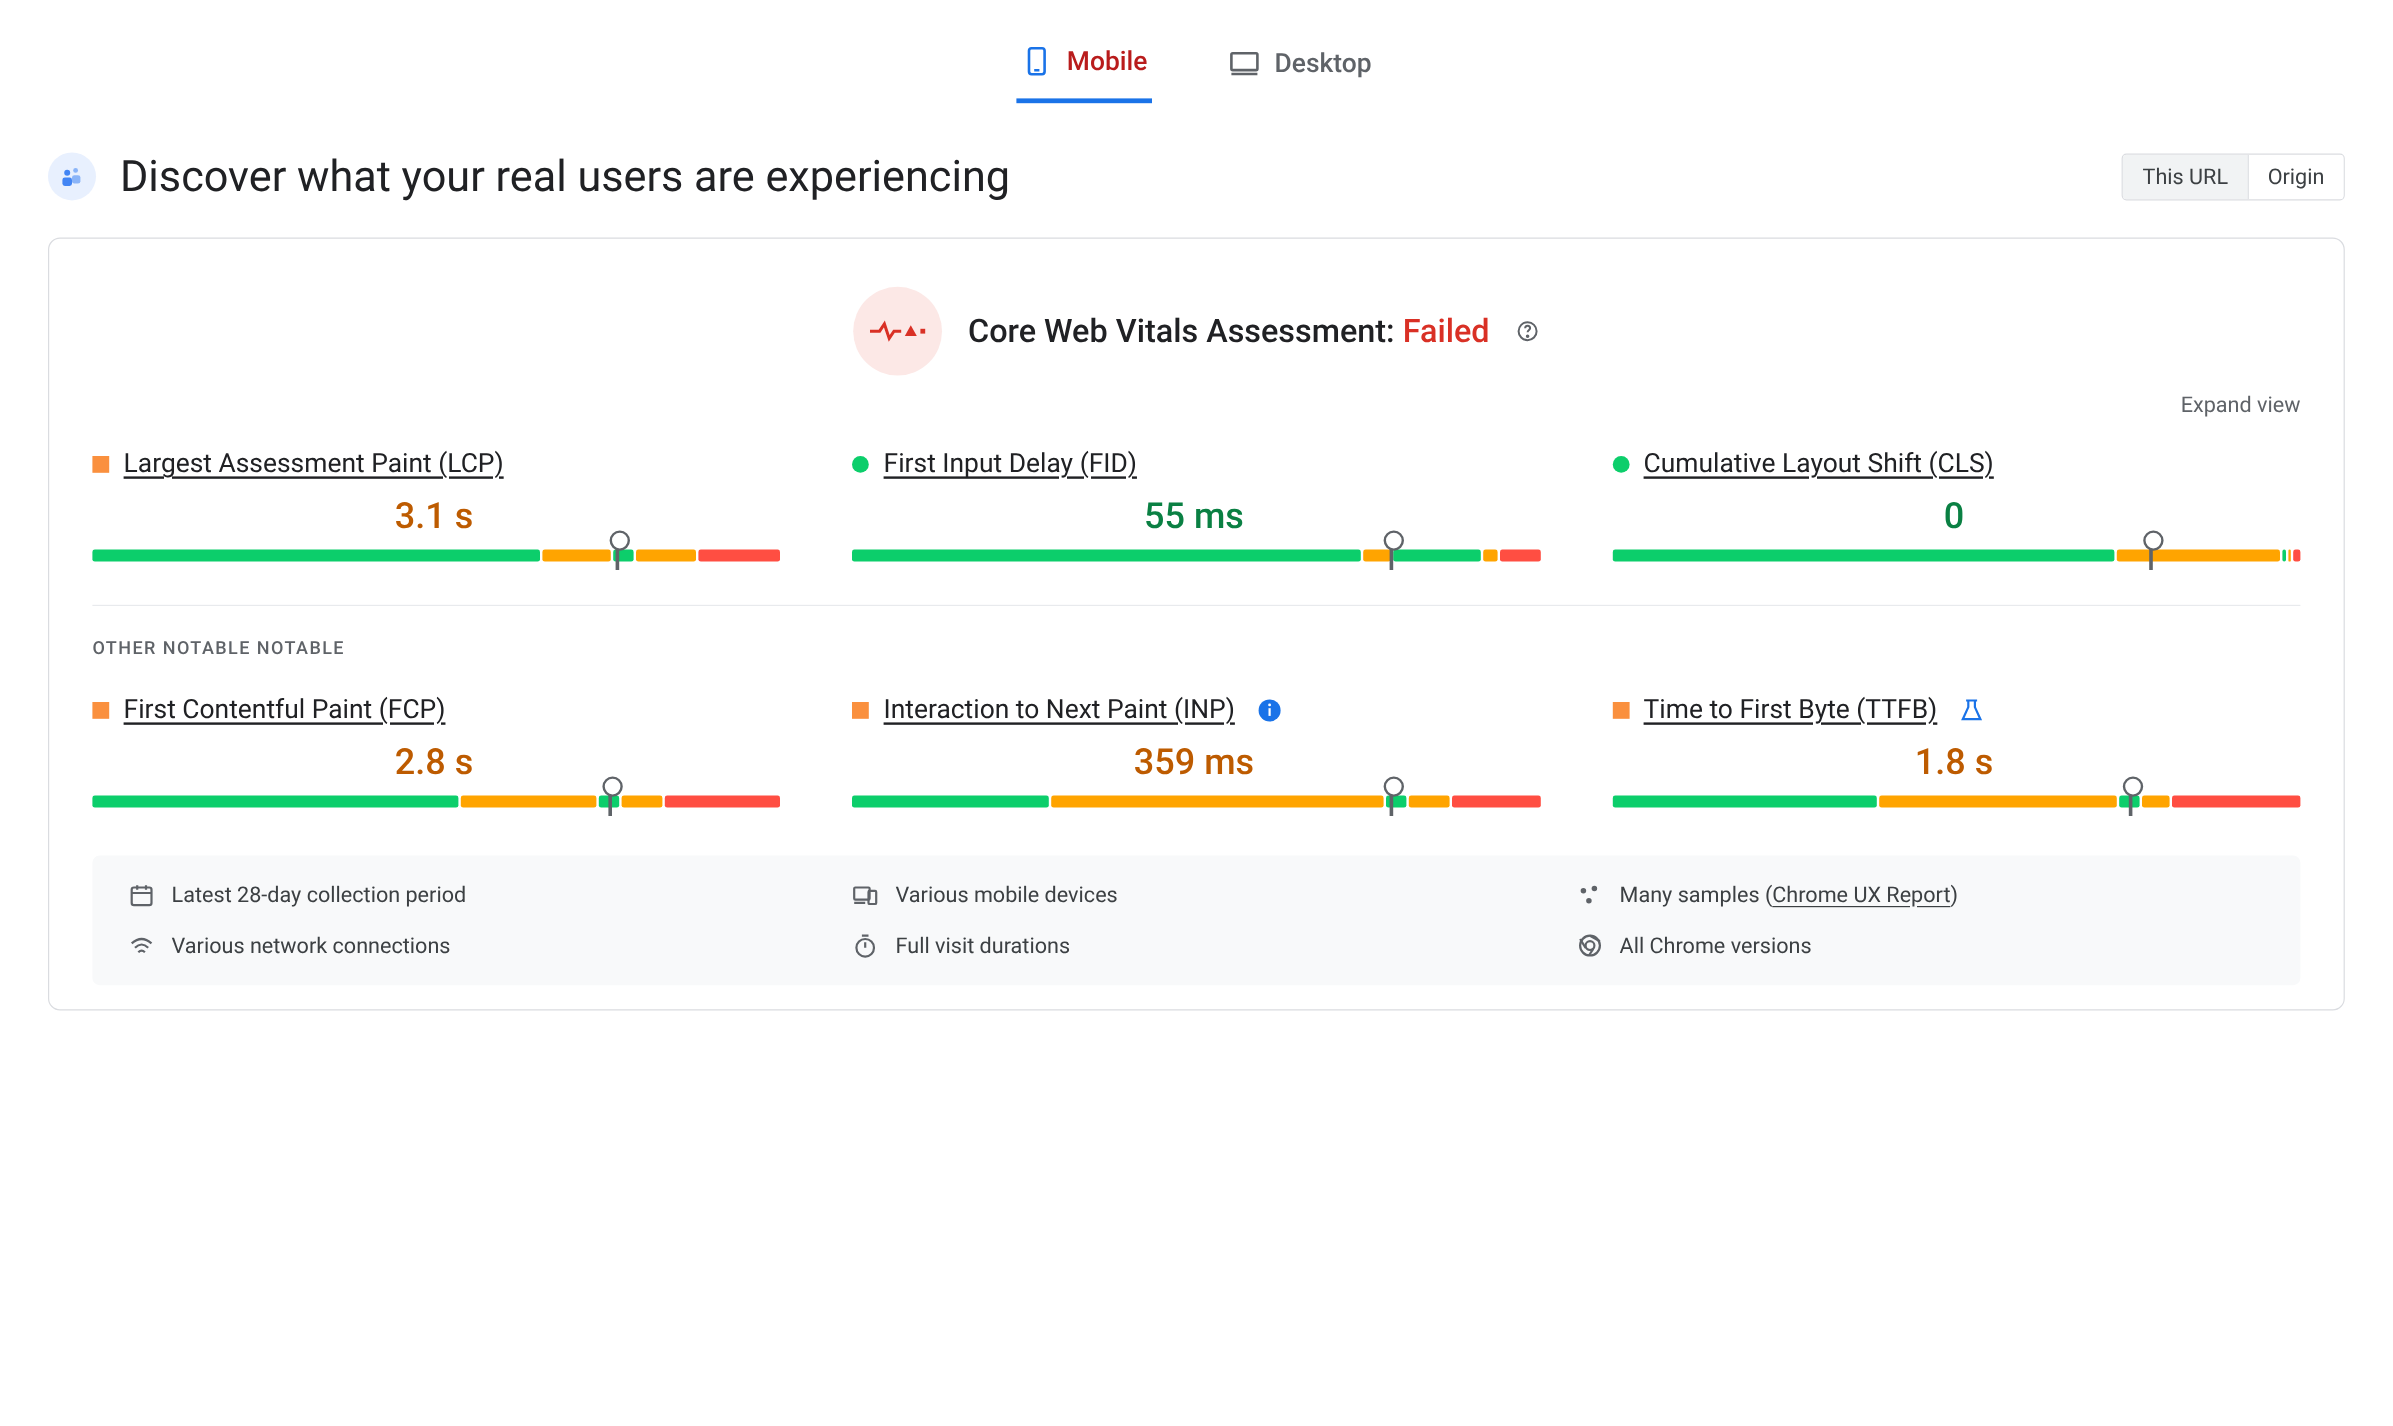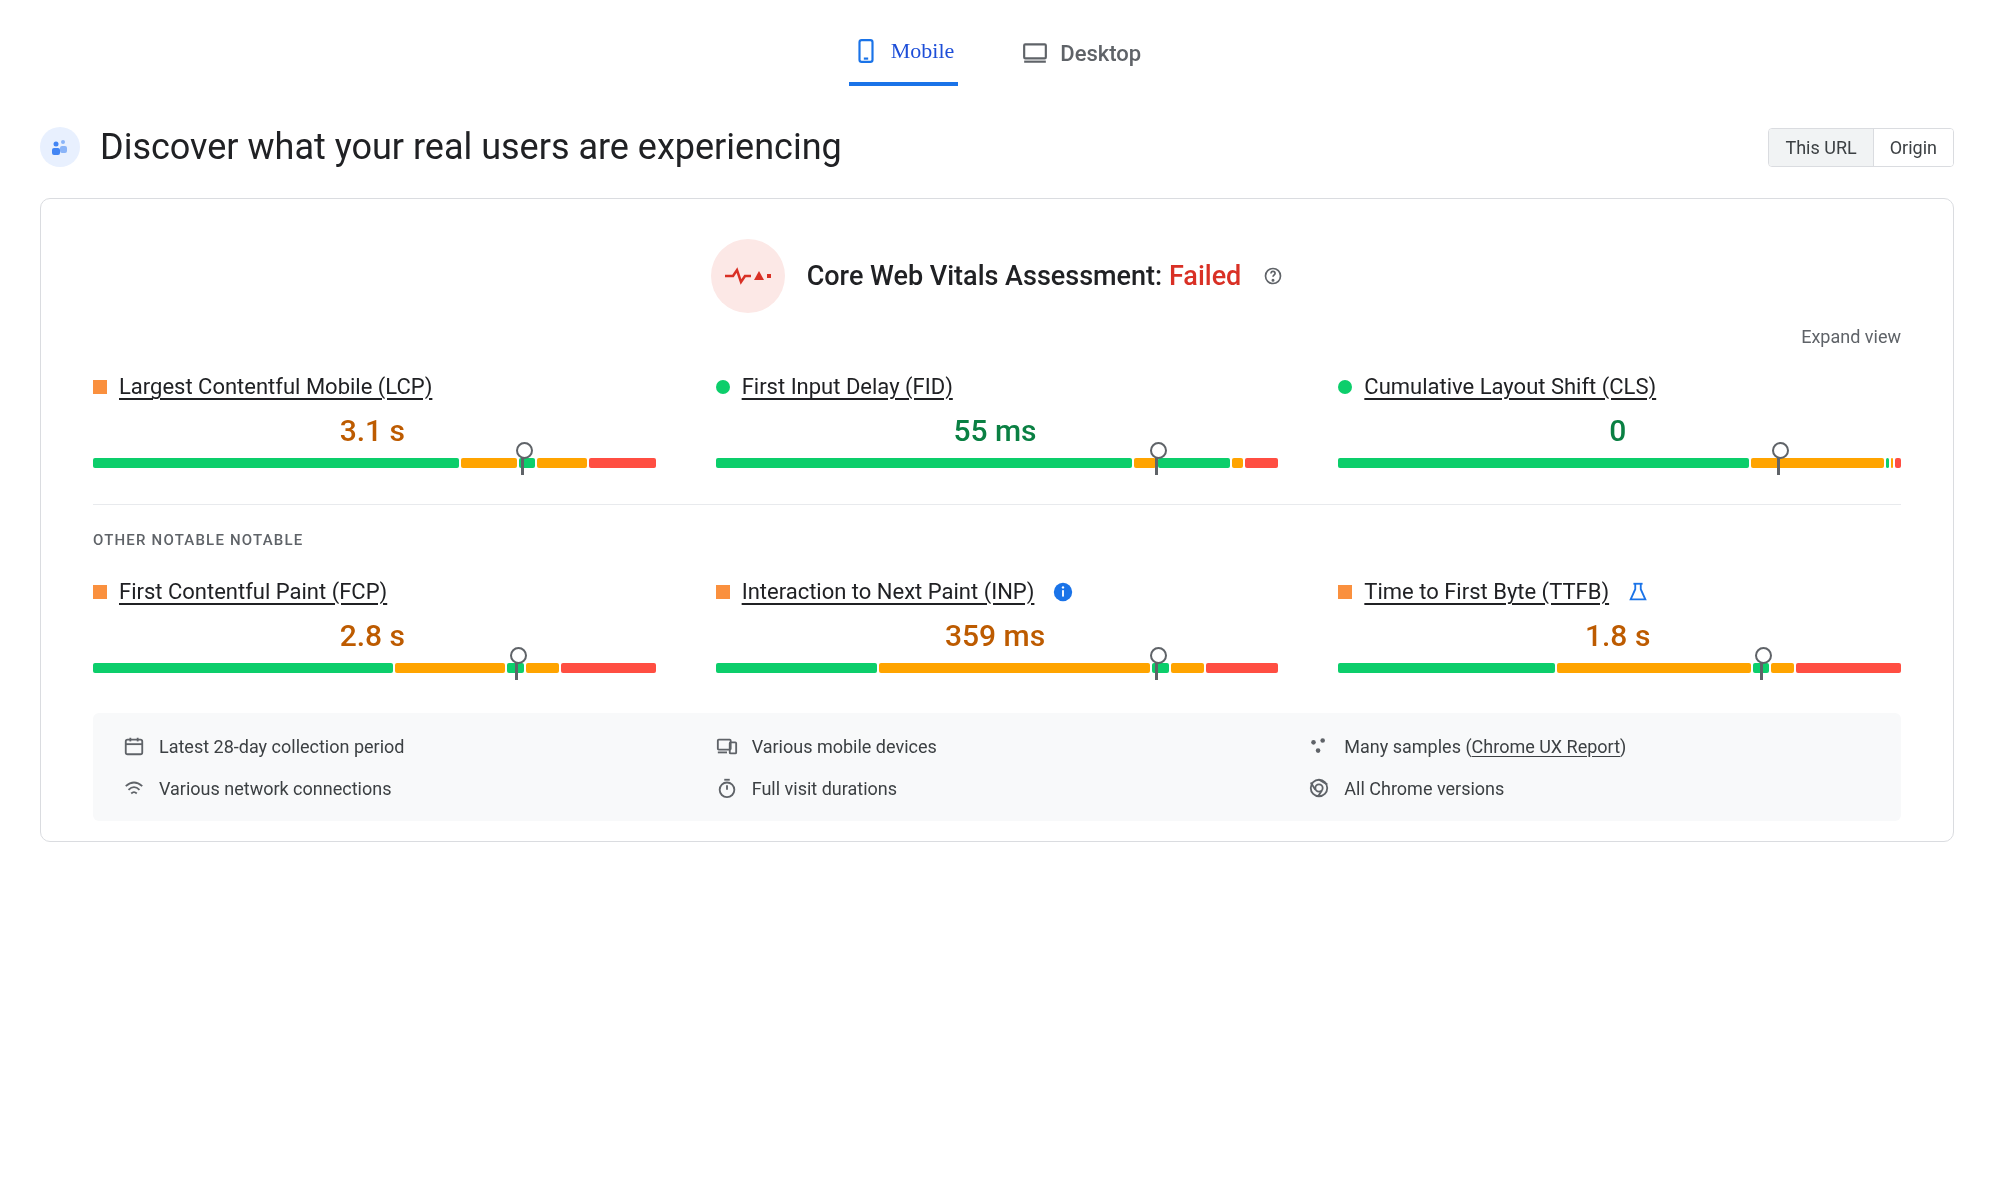--- a/index.html
+++ b/index.html
@@ -20,23 +20,22 @@
   display: flex;
   align-items: center;
   gap: 12px;
   padding: 8px 4px 18px;
   cursor: pointer;
   font-size: 22px;
   font-weight: 500;
   color: #5f6368;
 }
 .tab.active {
-  color: #1d4ed8;
+  color: #b91c1c;
   border-bottom: 4px solid #1a73e8;
-  font-family: Liberation Serif, serif;
 }
 .tab-ico { width: 26px; height: 26px; }
 
 .header-row {
   display: flex;
   align-items: center;
   justify-content: space-between;
   margin-bottom: 30px;
 }
 .header-left { display: flex; align-items: center; gap: 20px; }
@@ -46,21 +45,21 @@
 }
 .header-title { font-size: 36px; font-weight: 400; }
 .seg-toggle { display: flex; border: 1px solid #dadce0; border-radius: 4px; overflow: hidden; }
 .seg-btn {
   padding: 8px 16px; font-size: 18px; background: #fff; cursor: pointer; color: #3c4043;
 }
 .seg-btn.active { background: #f1f3f4; }
 .seg-btn + .seg-btn { border-left: 1px solid #dadce0; }
 
 .card {
-  border: 1px solid #dadce0; border-radius: 10px; padding: 30px 52px 20px;
+  border: 1px solid #dadce0; border-radius: 10px; padding: 30px 36px 20px;
 }
 .assessment {
   display: flex; align-items: center; justify-content: center; gap: 22px;
   margin: 10px 0;
 }
 .assess-ico {
   width: 74px; height: 74px; border-radius: 50%; background: #fce8e6;
   display: flex; align-items: center; justify-content: center;
 }
 .assess-text { font-size: 27px; font-weight: 500; }
@@ -176,21 +175,21 @@
   </div>
 
   <div class="expand-row">
     <span class="expand-link">Expand view</span>
   </div>
 
   <div class="metrics-row">
     <div class="metric">
       <div class="metric-head">
         <span class="dot square orange"></span>
-        <span class="metric-name">Largest Contentful Mobile (LCP)</span>
+        <span class="metric-name">Largest Assessment Paint (LCP)</span>
       </div>
       <div class="metric-val val-orange">3.1 s</div>
       <div class="bar-wrap">
         <div class="bar">
             <div class="seg g" style="width: 66%;"></div>
             <div class="seg o" style="width: 10%;"></div>
             <div class="seg g" style="width: 3%;"></div>
             <div class="seg o" style="width: 9%;"></div>
             <div class="seg r" style="width: 12%;"></div>
           </div>

